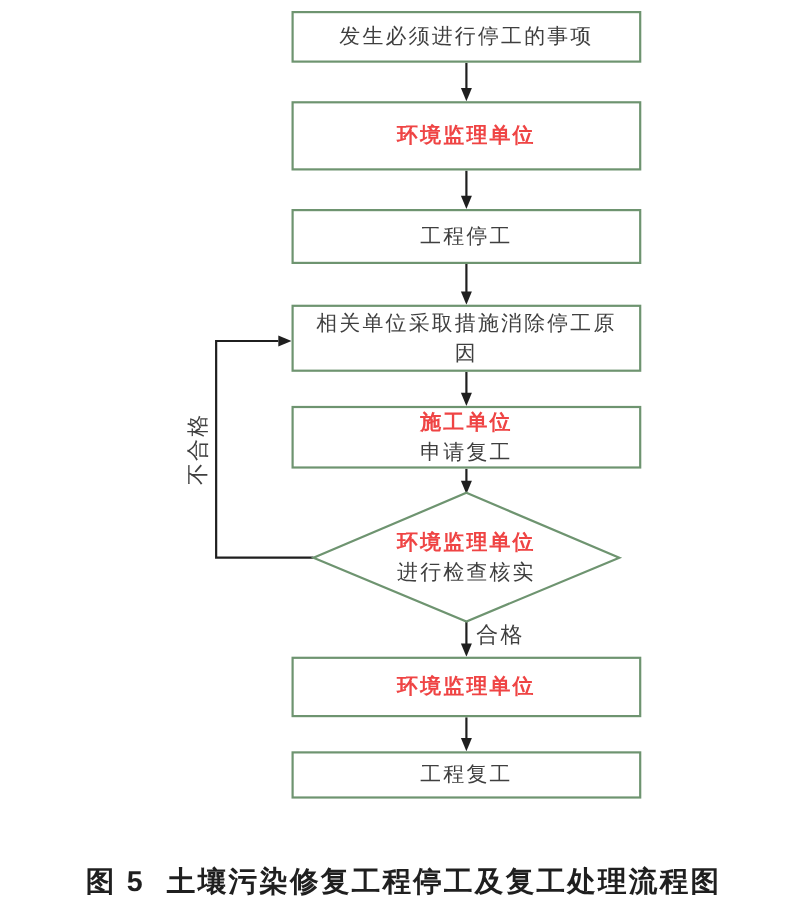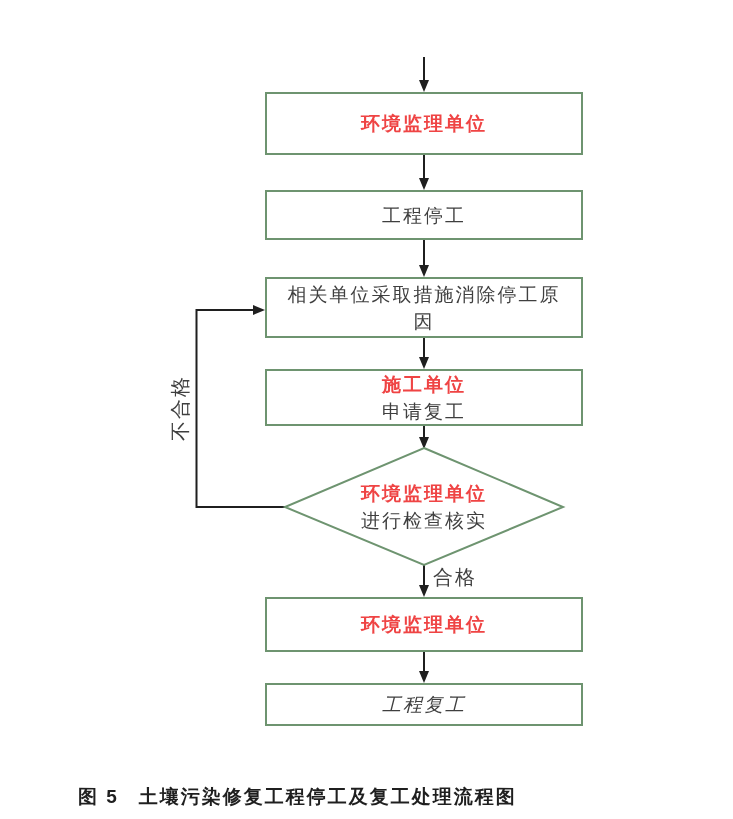--- a/index.html
+++ b/index.html
@@ -36,21 +36,21 @@
   .line.b {
     font-weight: 700;
     color: #ef4444;
   }
   #box-event   { top: 10px;  height: 47px; }
   #box-notice  { top: 92px;  height: 63px; }
   #box-stop    { top: 190px; height: 50px; }
   #box-cause   { top: 277px; height: 61px; }
   #box-apply   { top: 369px; height: 57px; justify-content: center; }
   #box-order   { top: 597px; height: 55px; }
-  #box-resume  { top: 683px; height: 43px; font-style: italic; }
+  #box-resume  { top: 683px; height: 43px; }
   #diamond-text {
     position: absolute;
     left: 424px;
     top: 507px;
     transform: translate(-50%, -50%);
     text-align: center;
     width: 260px;
   }
   .edge-label {
     position: absolute;
@@ -61,21 +61,21 @@
   }
   #label-pass { left: 433px; top: 564px; }
   #label-fail {
     left: 180px; top: 408px;
     transform: translate(-50%, -50%) rotate(-90deg);
   }
   #caption {
     position: absolute;
     left: 78px;
     top: 784px;
-    font-size: 19px;
+    font-size: 26px;
     font-weight: 700;
     letter-spacing: 2px;
     color: #1f1f1f;
     white-space: nowrap;
   }
   #caption .caption-title { margin-left: 20px; }
 </style>
 </head>
 <body>
 
@@ -99,20 +99,23 @@
       <line x1="424" y1="652" x2="424" y2="673"></line>
       <path d="M424,683 L419,671 L429,671 Z" stroke="none"></path>
 
       <path d="M285,507 L196.5,507 L196.5,310 L253,310" fill="none"></path>
       <path d="M265,310 L253,305 L253,315 Z" stroke="none"></path>
     </g>
 
     <polygon points="424,448 563,507 424,565 285,507" fill="#ffffff" stroke="#6E9470" stroke-width="2"></polygon>
   </svg>
 
+  <div class="flow-box" id="box-event">
+    <span class="line">发生必须进行停工的事项</span>
+  </div>
 
   <div class="flow-box" id="box-notice">
     <span class="line b">环境监理单位</span>
   </div>
 
   <div class="flow-box" id="box-stop">
     <span class="line">工程停工</span>
   </div>
 
   <div class="flow-box" id="box-cause">

